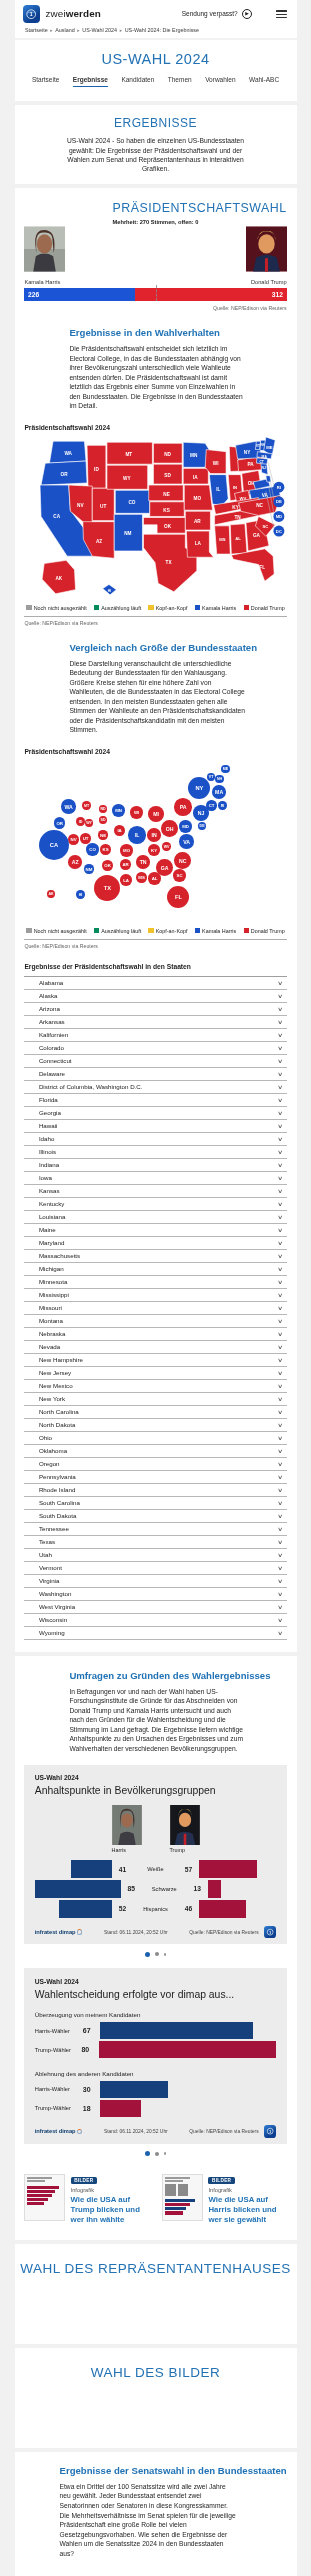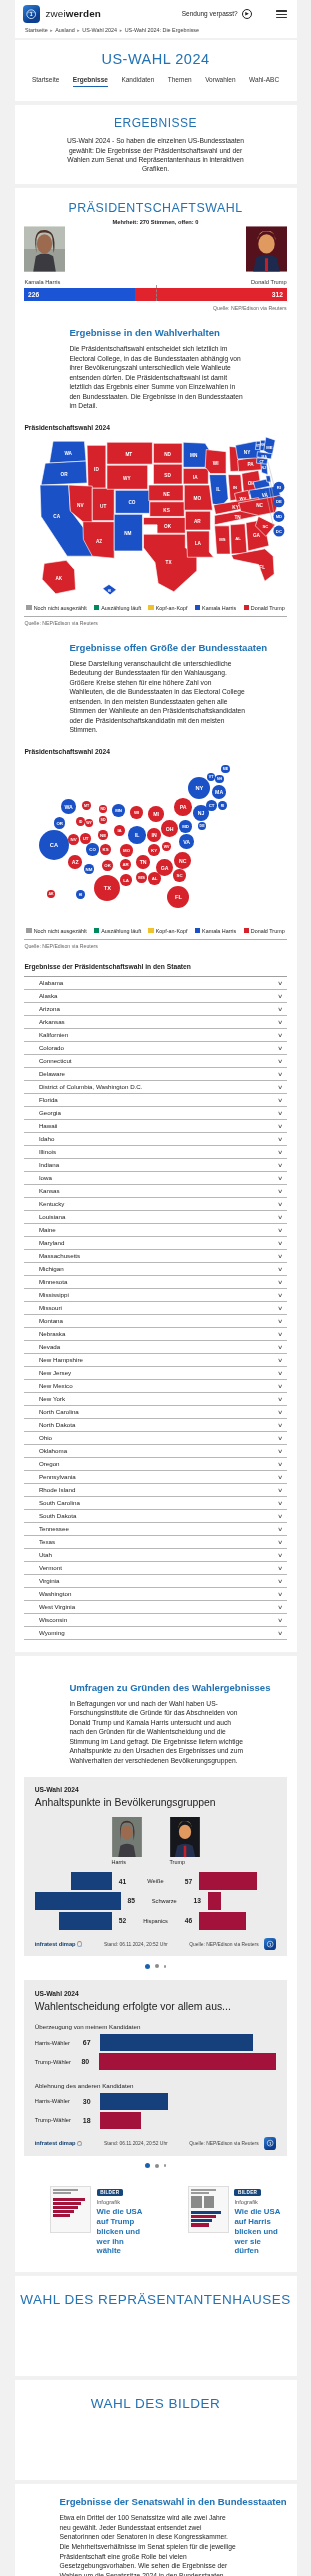--- a/index.html
+++ b/index.html
@@ -28,21 +28,21 @@
   .tab { padding-bottom:2.6px; cursor:pointer; }
   .tab.active { font-weight:700; border-bottom:1.6px solid #1b62ae; }
 
   
   .intro { text-align:center; padding:11.4px 0 10.4px 0; }
   .intro h2 { color:#2372b4; font-size:12px; font-weight:400; letter-spacing:0.5px; }
   .intro p { font-size:6.7px; line-height:1.4; margin:6.2px auto 0 auto; width:192px; }
 
   
   .pres { padding:12.4px 9.9px 12.4px 9.9px; }
-  .pres h2 { text-align:center; color:#2372b4; font-size:12.4px; font-weight:400; letter-spacing:0.5px; }
+  .pres h2 { text-align:right; color:#2372b4; font-size:12.4px; font-weight:400; letter-spacing:0.5px; }
   .majority { text-align:center; font-size:5.7px; font-weight:700; margin-top:4.1px; color:#222; }
   .hero { position:relative; height:52px; margin-top:1px; }
   .photo { width:41px; height:46px; position:absolute; top:0; overflow:hidden; }
   .photo.left { left:0; } .photo.right { right:0; }
   .cand-names { display:flex; justify-content:space-between; font-size:5.7px; color:#333; margin:1.6px 0 2.6px 0; }
   .ebar { display:flex; height:13.5px; position:relative; }
   .ebar .h { background:#1c54d6; color:#fff; font-weight:700; font-size:6.7px; display:flex; align-items:center; padding-left:3.6px; }
   .ebar .t { background:#e0232c; color:#fff; font-weight:700; font-size:6.7px; display:flex; align-items:center; justify-content:flex-end; padding-right:3.6px; flex:1; }
   .ebar .mark { position:absolute; left:50.2%; top:-3.1px; bottom:0; border-left:1px dashed #8a8a8a; opacity:.85; }
   .src-r { text-align:right; font-size:5.2px; color:#666; margin-top:4.1px; }
@@ -93,21 +93,21 @@
 
   .reason-group { margin-top:11.4px; }
   .reason-label { font-size:6.2px; color:#222; margin-bottom:4.1px; }
   .reason-row { display:flex; align-items:center; height:17px; margin-bottom:2.1px; }
   .reason-row .who { width:48px; font-size:5.7px; color:#222; }
   .reason-row .num { width:17.6px; font-size:7px; font-weight:700; }
   .reason-row .bar { height:17px; }
   .bar.H { background:#16407c; } .bar.T { background:#a3123a; }
 
   .teasers { display:grid; grid-template-columns:1fr 1fr; gap:19.7px 13.5px; margin-top:17.6px; }
-  .teaser { display:flex; gap:5.2px;margin-left:26px; }
+  .teaser { display:flex; gap:5.2px; }
   .thumb { width:41px; height:47px; background:#f7f7f7; border:0.5px solid #ddd; flex:none; padding:2.6px 2.1px; font-size:2.1px; color:#555; }
   .thumb .tl { height:1.6px; background:#9a9a9a; margin-bottom:1px; width:70%; }
   .tmeta { flex:1; }
   .badge { display:inline-block; background:#16477c; color:#fff; font-size:4.7px; font-weight:700; letter-spacing:0.3px; padding:1.3px 3.6px; border-radius:1.6px; }
   .tkick { font-size:5.7px; color:#555; margin-top:3.1px; }
   .ttitle { color:#2273b6; font-size:7.8px; font-weight:700; line-height:1.25; margin-top:2.1px; }
 
   .big-sec { text-align:center; padding-top:16.6px; color:#2372b4; font-size:13.5px; font-weight:400; letter-spacing:0.5px; }
   svg text { font-family:"Liberation Sans", sans-serif; }
 </style>
@@ -332,21 +332,21 @@
         <span>Kamala Harris</span>
       </span>
       <span class="it">
         <span class="sw" style="background: rgb(214, 34, 43);"></span>
         <span>Donald Trump</span>
       </span>
     </div>
   <div class="hr"></div>
   <div class="src-l">Quelle: NEP/Edison via Reuters</div>
 
-  <div class="sub-head">Ergebnisse offen Größe der Bundesstaaten</div>
+  <div class="sub-head">Vergleich nach Größe der Bundesstaaten</div>
   <div class="sub-text">Diese Darstellung veranschaulicht die unterschiedliche Bedeutung der Bundesstaaten für den Wahlausgang. Größere Kreise stehen für eine höhere Zahl von Wahlleuten, die die Bundesstaaten in das Electoral College entsenden. In den meisten Bundesstaaten gehen alle Stimmen der Wahlleute an den Präsidentschaftskandidaten oder die Präsidentschaftskandidatin mit den meisten Stimmen.</div>
 
   <div class="chart-label">Präsidentschaftswahl 2024</div>
   <div class="bubbles" id="bubbles">
       <div class="bub" style="left: 197px; top: 7.7px; width: 8.3px; height: 8.3px; background: rgb(27, 81, 198); font-size: 3.6px;">ME</div>
       <div class="bub" style="left: 183px; top: 16px; width: 7.3px; height: 7.3px; background: rgb(27, 81, 198); font-size: 3.6px;">VT</div>
       <div class="bub" style="left: 191px; top: 17.5px; width: 8.3px; height: 8.3px; background: rgb(27, 81, 198); font-size: 3.6px;">NH</div>
       <div class="bub" style="left: 164px; top: 20px; width: 22px; height: 22px; background: rgb(27, 81, 198); font-size: 5.7px;">NY</div>
       <div class="bub" style="left: 188px; top: 28px; width: 13.5px; height: 13.5px; background: rgb(27, 81, 198); font-size: 5.2px;">MA</div>
       <div class="bub" style="left: 182px; top: 43px; width: 10.4px; height: 10.4px; background: rgb(27, 81, 198); font-size: 4.4px;">CT</div>
@@ -624,21 +624,21 @@
       </div>
       <div class="acc-row">
         <span>Wyoming</span>
         <span class="chev">∨</span>
       </div>
     </div>
 </div>
 <div class="gap"></div>
 
 <div class="card umfragen">
-  <div class="sub-head" style="margin-top:12px">Umfragen zu Gründen des Wahlergebnisses</div>
+  <div class="sub-head" style="margin-top:0">Umfragen zu Gründen des Wahlergebnisses</div>
   <div class="sub-text">In Befragungen vor und nach der Wahl haben US-Forschungsinstitute die Gründe für das Abschneiden von Donald Trump und Kamala Harris untersucht und auch nach den Gründen für die Wahlentscheidung und die Stimmung im Land gefragt. Die Ergebnisse liefern wichtige Anhaltspunkte zu den Ursachen des Ergebnisses und zum Wahlverhalten der verschiedenen Bevölkerungsgruppen.</div>
 
   <div class="gray-box">
     <div class="kicker">US-Wahl 2024</div>
     <div class="big-title">Anhaltspunkte in Bevölkerungsgruppen</div>
     <div class="duo">
       <div class="col">
         <div class="mini-photo">
           <svg width="30" height="40" viewBox="0 0 58 78">
               <rect width="58" height="78" fill="#747a74"></rect>
@@ -701,21 +701,21 @@
     </div>
   </div>
   <div class="dots">
       <span class="d1"></span>
       <span class="d2"></span>
       <span class="d3"></span>
     </div>
 
   <div class="gray-box">
     <div class="kicker">US-Wahl 2024</div>
-    <div class="big-title">Wahlentscheidung erfolgte vor allem aus...</div>
+    <div class="big-title">Wahlentscheidung erfolgte vor dimap aus...</div>
     <div id="reasonGroups">
         <div class="reason-group">
           <div class="reason-label">Überzeugung von meinem Kandidaten</div>
           <div class="reason-row">
             <div class="who">Harris-Wähler</div>
             <div class="num">67</div>
             <div class="bar H" style="width: 153px;"></div>
           </div>
           <div class="reason-row">
             <div class="who">Trump-Wähler</div>
@@ -777,21 +777,21 @@
           <div class="tl" style="width:50%"></div>
           <div style="display:flex;gap:2.1px;margin-top:2.1px">
             <div style="width:10.4px;height:12.4px;background:#8a8a8a"></div>
             <div style="width:10.4px;height:12.4px;background:#8a8a8a"></div>
           </div>
           <div style="height:3.1px;background:#16407c;width:85%;margin-top:3.1px"></div>
           <div style="height:3.1px;background:#a3123a;width:70%;margin-top:1px"></div>
           <div style="height:3.1px;background:#16407c;width:60%;margin-top:1px"></div>
           <div style="height:3.1px;background:#a3123a;width:50%;margin-top:1px"></div>
         </div>
-        <div class="tmeta"><span class="badge">BILDER</span><div class="tkick">Infografik</div><div class="ttitle">Wie die USA auf Harris blicken und wer sie dürfen</div></div>
+        <div class="tmeta"><span class="badge">BILDER</span><div class="tkick">Infografik</div><div class="ttitle">Wie die USA auf Harris blicken und wer sie gewählt</div></div>
       </div>
     </div>
 </div>
 <div class="gap"></div>
 
 <div class="card" style="height:100px">
   <div class="big-sec">WAHL DES REPRÄSENTANTENHAUSES</div>
 </div>
 <div class="gap"></div>
 

